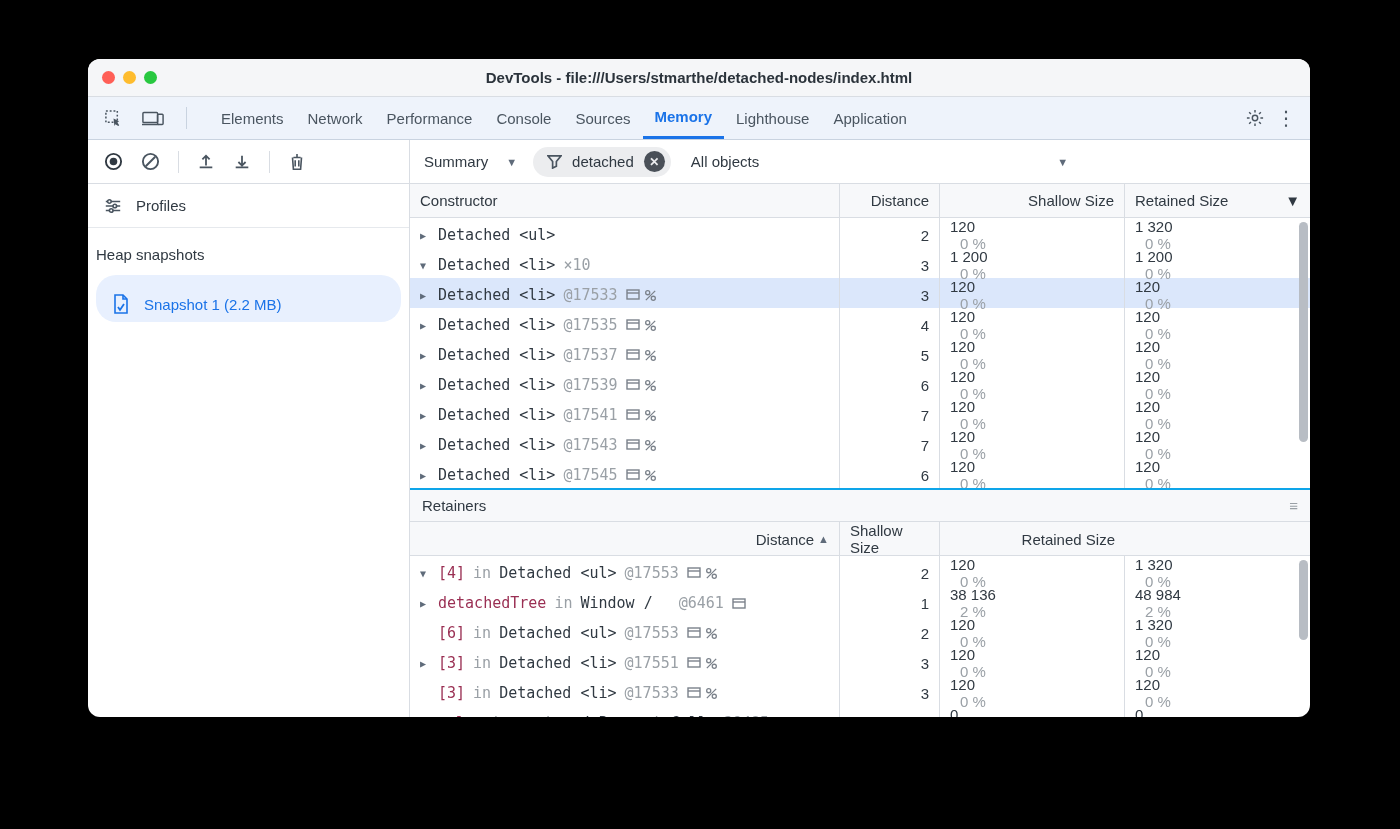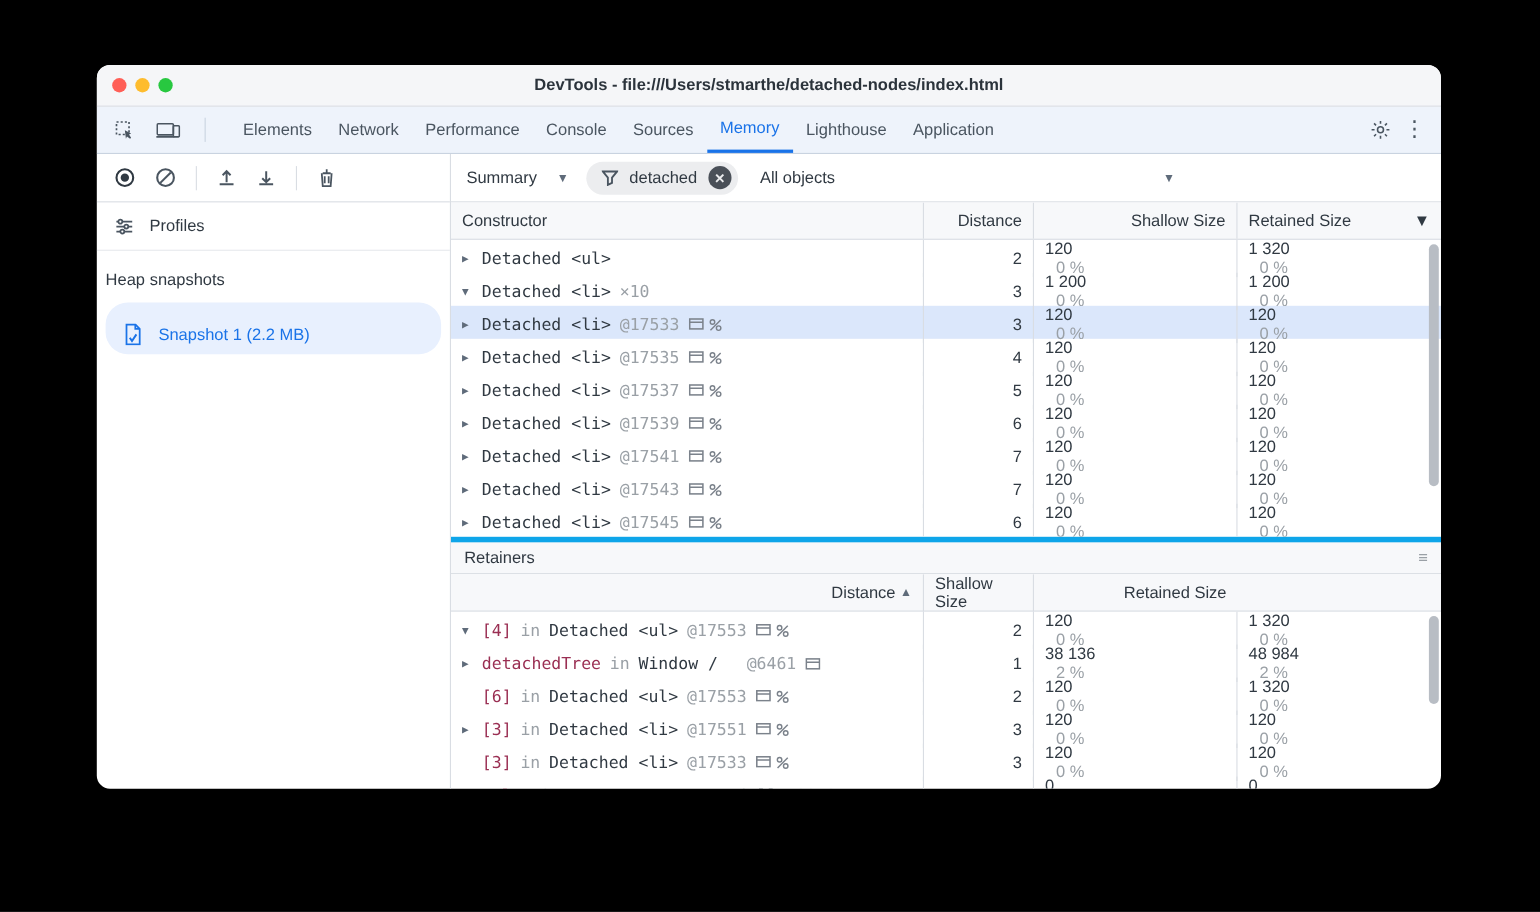--- a/index.html
+++ b/index.html
@@ -56,21 +56,21 @@
   color:#4a5560;
 }
 .tbsep { width:1px; height:22px; background:#c9d3e0; margin:0 4px; }
 .tab {
   padding: 0 12px; height:100%;
   display:flex; align-items:center;
   color:#4a5560; font-size:15px;
   cursor:pointer;
 }
 .tab.active {
-  color:#1a73e8; font-weight:400;
+  color:#1a73e8; font-weight:700;
   border-bottom: 3px solid #1a73e8;
   margin-bottom:-1px;
 }
 .tbright { margin-left:auto; display:flex; gap:12px; align-items:center; color:#4a5560;}
 .content {
   display:flex;
   height: calc(100% - 81px);
 }
 .sidebar {
   width: 322px;
@@ -160,21 +160,21 @@
 .ctor{
   font-family: ui-monospace, Menlo, Consolas, monospace;
   display:flex; align-items:center; gap:8px;
 }
 .tri{ font-size:10px; color:#5f6b7a; width:10px; display:inline-block;}
 .dim{ color:#9aa0a6;}
 .key{ color:#9a2f53;}
 .icongroup{ display:flex; gap:4px; color:#7b828b; font-size:13px;}
 .splitter{
   height:34px; background:#f7f8fa;
-  border-top:5px solid #0ea5e9;
+  border-top:2px solid #0ea5e9;
   border-bottom:1px solid #d9dde3;
   display:flex;align-items:center;justify-content:space-between;
   padding:0 12px;
   font-size:15px;
 }
 .scrollbar{
   position:absolute; right:2px; width:9px; background:#b8bdc4; border-radius:5px;
 }
 .gear{width:18px;height:18px;}
 svg{display:block;}

